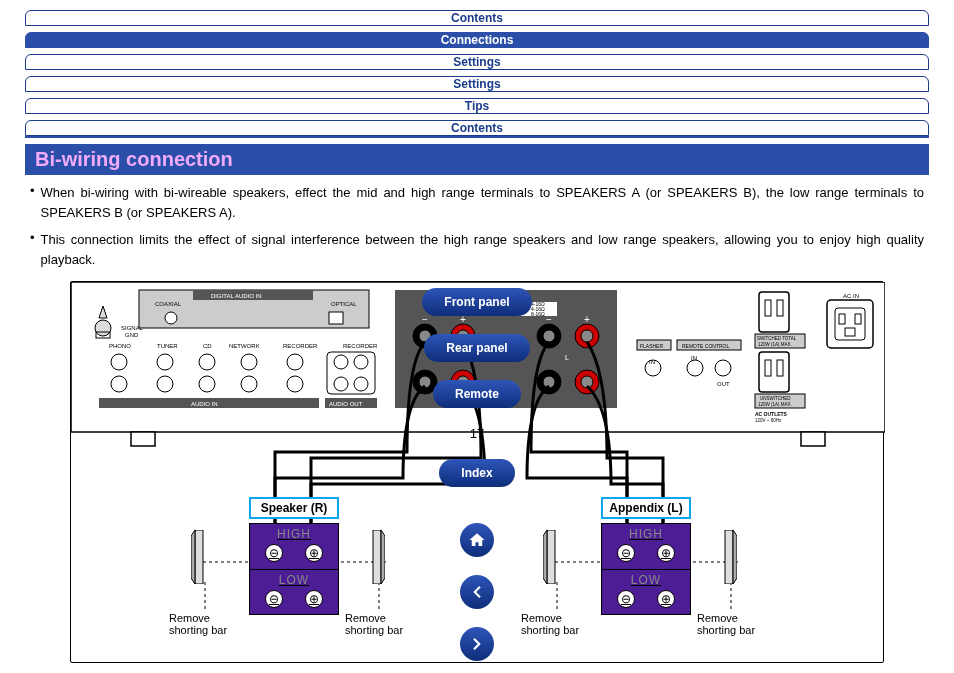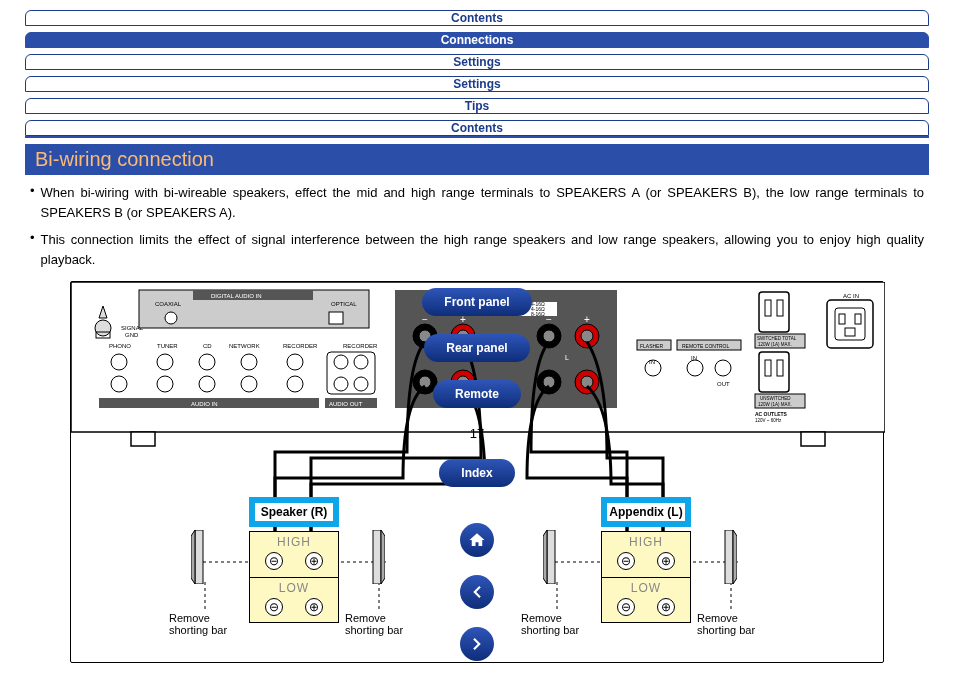--- a/index.html
+++ b/index.html
@@ -51,22 +51,22 @@
   }
   .tab-underline{
     height:2px;
     background:var(--midblue);
     margin:0 25px;
   }
   
   .section-title{
     margin:6px 25px 0 25px;
     background:var(--midblue);
-    color:#fdba74;
-    font-weight:normal;
+    color:#f0abfc;
+    font-weight:bold;
     font-size:20px;
     padding:4px 10px;
   }
   .body-text{
     margin:6px 30px 0 30px;
     line-height:1.5;
     text-align:justify;
   }
   .body-text p{margin:2px 0 6px 0;}
   .bullet{display:flex;}
@@ -80,33 +80,34 @@
     border-radius:2px;
   }
 
   .speaker-block{
     position:absolute;
     width:90px;
     top:215px;
     text-align:center;
   }
   .speaker-block .lbl{
-    border:6px solid #0ea5e9;
+    border:2px solid #0ea5e9;
     font-weight:bold;
     font-size:12px;
     padding:2px 0;
     margin-bottom:4px;
     background:#fff;
   }
   .speaker-block .box{
     border:1.5px solid #000;
     height:90px;
-    background:#fef9c3;
+    background:#4c1d95;
     font-size:12px;
     font-family:Arial;
+    text-decoration:underline;
   }
   .speaker-block .box .half{
     height:45px;
     position:relative;
   }
   .speaker-block .box .half+.half{border-top:1px solid #000;}
   .speaker-block .hl{
     font-size:12px; letter-spacing:1px;
     color:#888; padding-top:3px;
   }

